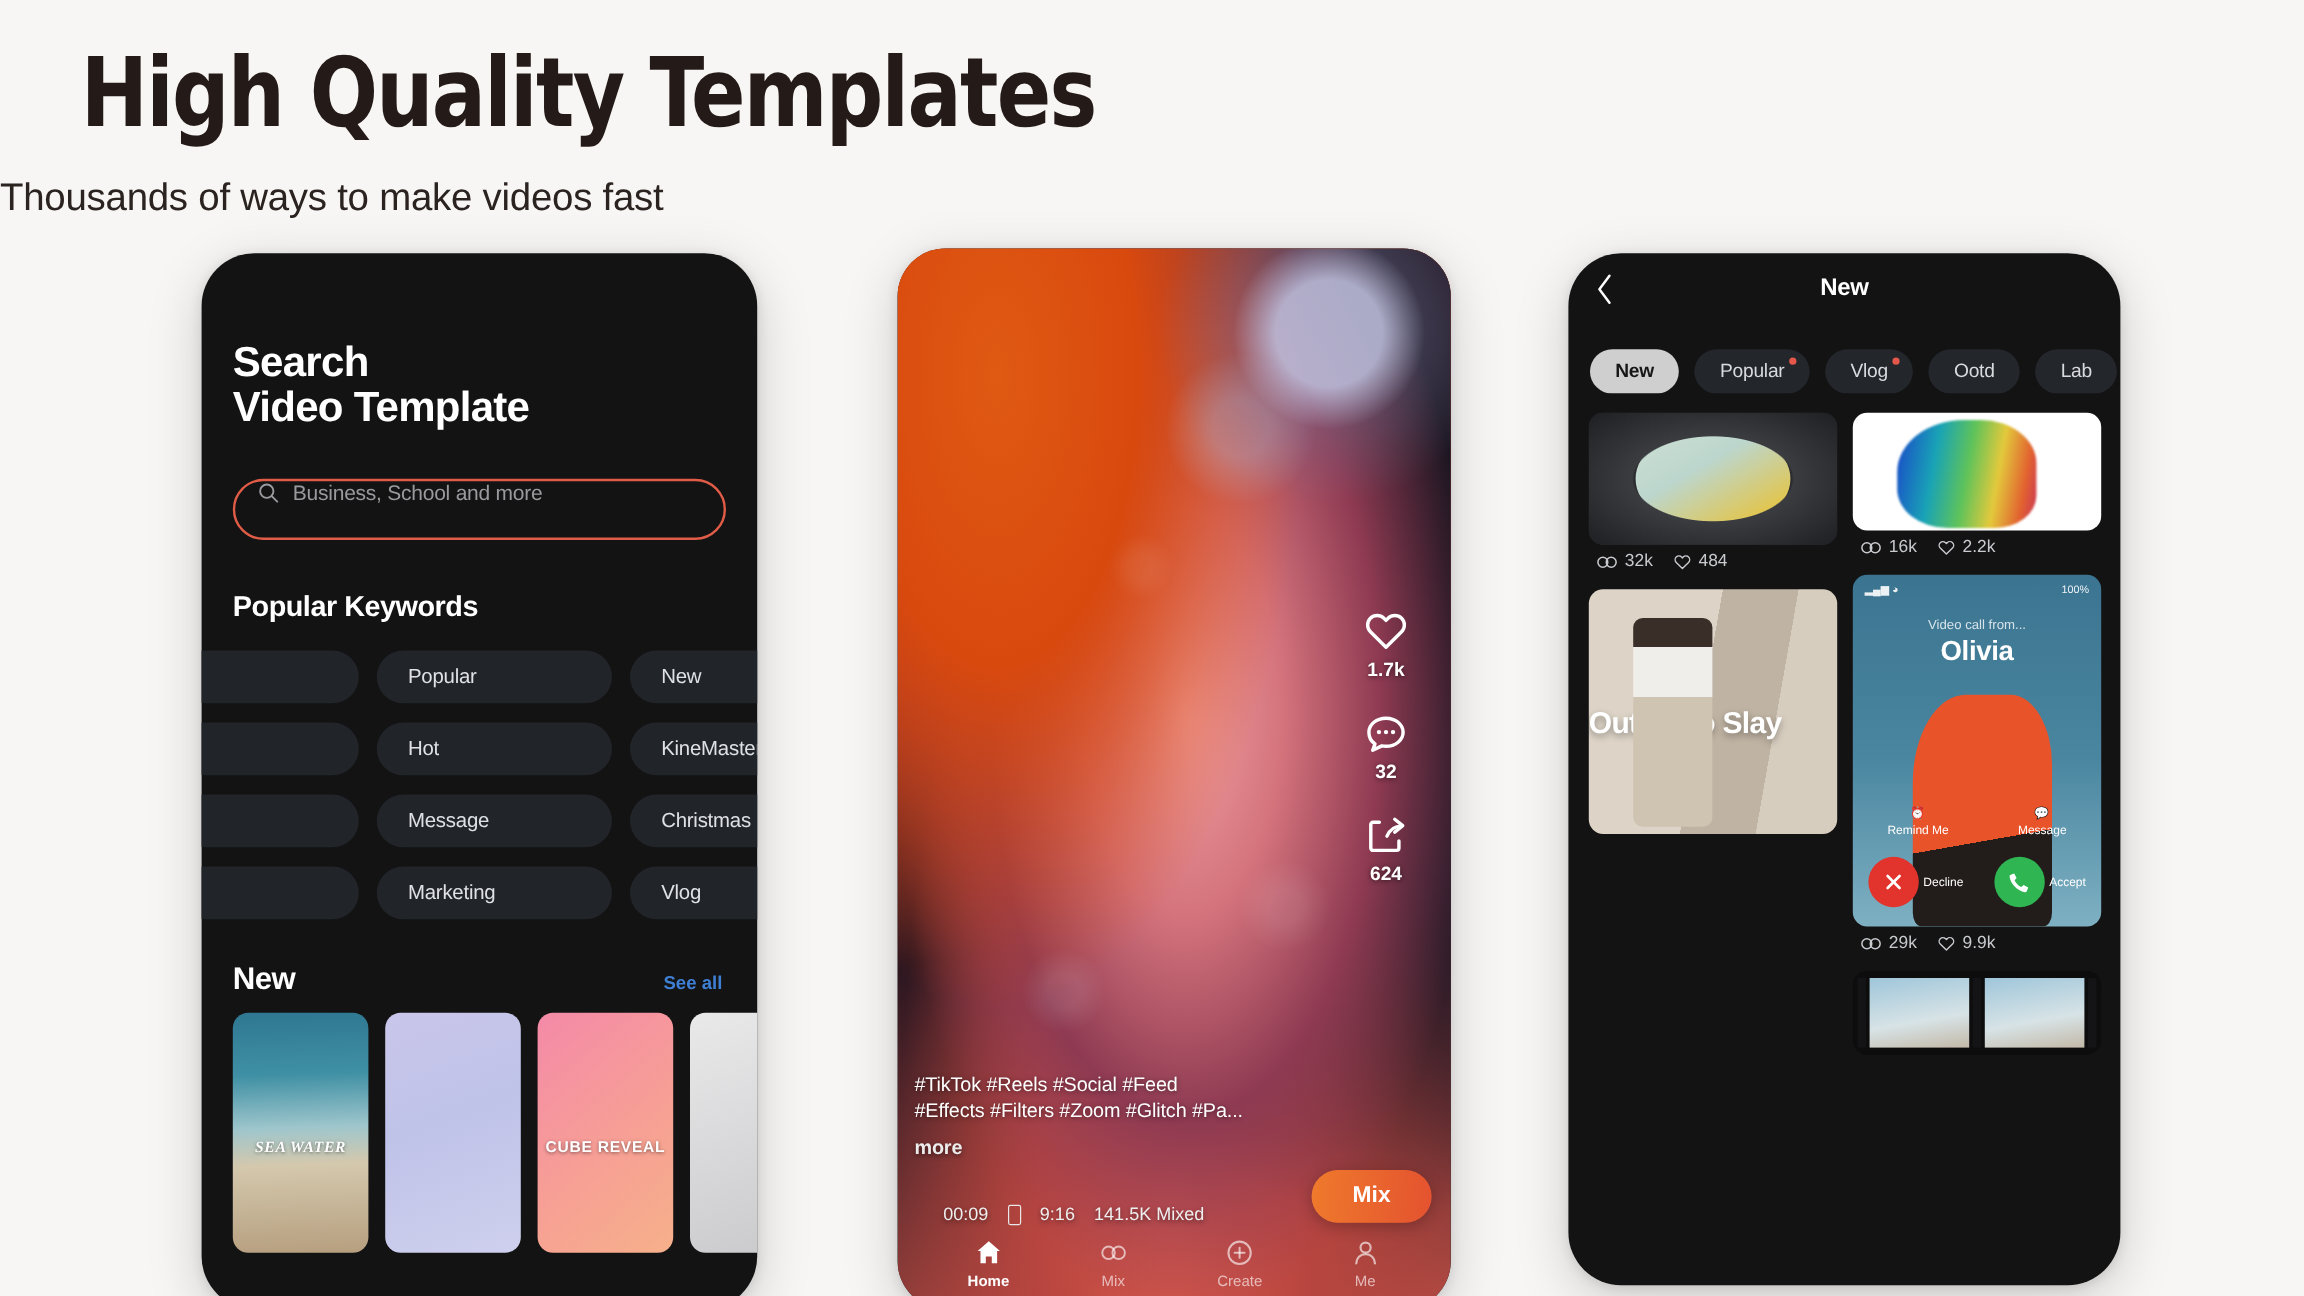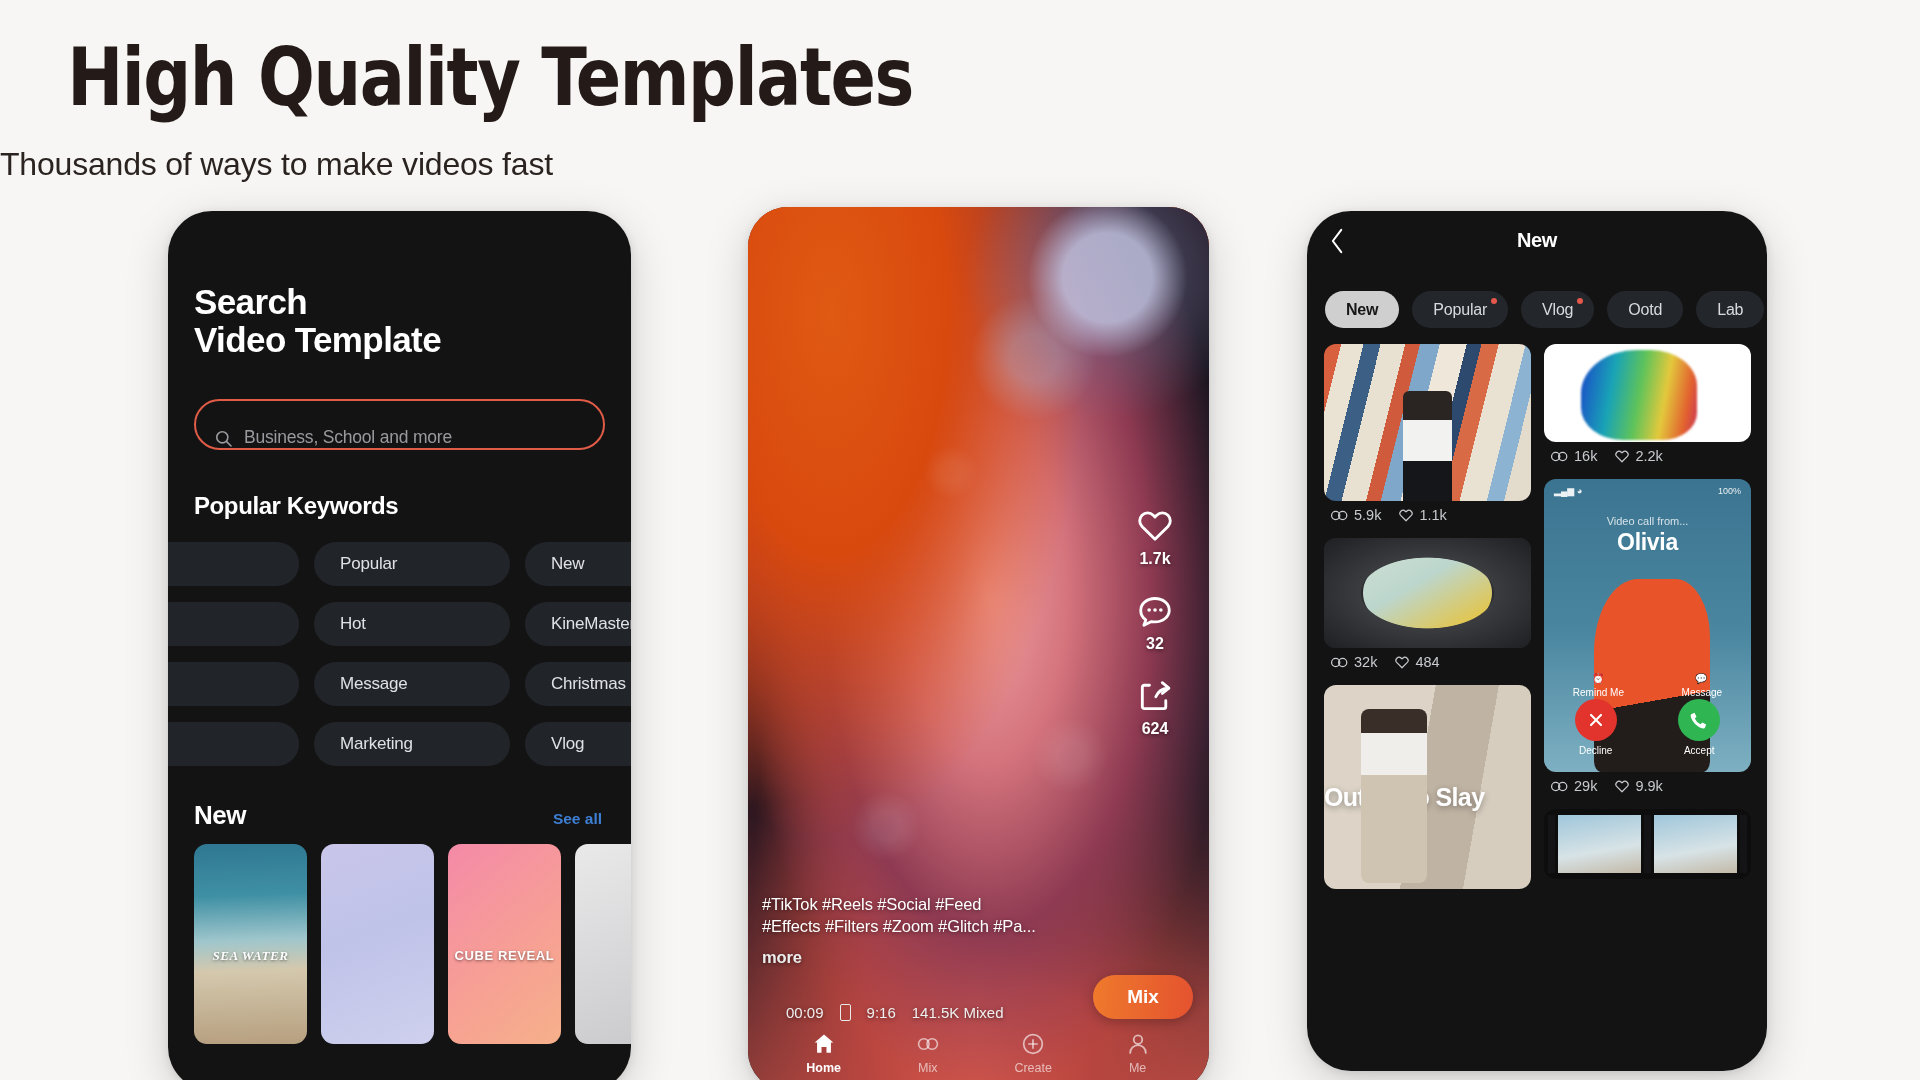--- a/index.html
+++ b/index.html
@@ -34,21 +34,21 @@
   #phone-right  { left:1307px;top:0px;  width:460px; height:860px; }
 
   
   .p1-body { padding:0 13px; color:#fff; }
   .p1-heading {
     margin-top:72px; padding-left:13px;
     font-size:35px; font-weight:bold; line-height:1.09; letter-spacing:-0.6px;
   }
   .search-box {
     margin:40px 13px 0 13px; height:51px; border-radius:26px;
-    border:2.3px solid #e05c47; display:flex; align-items:flex-end;
+    border:2.3px solid #e05c47; display:flex; align-items:flex-start;
     padding:0 18px; gap:11px; background:#131314;
   }
   .search-box .ph { color:#9a9a9e; font-size:17.5px; letter-spacing:-0.2px; }
   .sec-title { margin:42px 0 0 13px; font-size:24px; font-weight:bold; letter-spacing:-0.4px; }
 
   .chip-grid { margin-top:22px; display:flex; flex-direction:column; gap:16px; }
   .chip-row { display:flex; gap:15px; margin-left:-32px; }
   .chip {
     background:#212429; border-radius:22px; height:44px;
     display:flex; align-items:center; padding:0 0 0 26px;
@@ -187,21 +187,21 @@
   .call-name { position:absolute; top:50px; left:0; right:0; text-align:center;
     color:#fff; font-size:23px; font-weight:bold; letter-spacing:-0.3px; }
   .call-figure { position:absolute; left:24%; top:34%; width:56%; height:66%;
     background:linear-gradient(170deg,#e8532a 0 62%, #221c1a 62% 100%);
     border-radius:38% 30% 6% 6%; }
   .call-row-top { position:absolute; bottom:74px; left:0; right:0;
     display:flex; justify-content:space-around; color:#fff; font-size:10px; }
   .call-row-top > div { display:flex; flex-direction:column; align-items:center; gap:3px; }
   .call-row-bot { position:absolute; bottom:16px; left:0; right:0;
     display:flex; justify-content:space-around; color:#fff; font-size:10px; }
-  .call-row-bot > div { display:flex; flex-direction:column; align-items:center; gap:4px; }
+  .call-row-bot > div { display:flex; flex-direction:row; align-items:center; gap:4px; }
   .cbtn { width:42px; height:42px; border-radius:50%;
     display:flex; align-items:center; justify-content:center; }
   .cbtn.red { background:#e2332c; } .cbtn.green { background:#2fb552; }
   .img-film { height:70px; background:#0d0d0e; position:relative; overflow:hidden;
     display:flex; gap:3px; padding:0 4px; align-items:center; }
   .film-frame { flex:1; height:58px; background:linear-gradient(170deg,#9fc6da,#d7e3e6 60%,#c3b9a8); }
   .film-frame.dark { background:#141416; flex:0 0 7px; }
 </style>
 </head>
 <body>
@@ -377,38 +377,20 @@
         <span>Ootd</span>
       </div>
       <div class="tab">
         <span>Lab</span>
       </div>
     </div>
 
     <div class="grid">
 
       <div class="col">
-        <div class="card">
-          <div class="card-img img-mural"></div>
-          <div class="card-stats">
-            <span class="stat">
-              <svg width="19" height="13" viewBox="0 0 30 20" fill="none" stroke="#c8cace" stroke-width="2">
-                <circle cx="9" cy="10" r="6.5"></circle>
-                  <circle cx="20" cy="10" r="6.5"></circle>
-              </svg>
-              <span>5.9k</span>
-            </span>
-            <span class="stat">
-              <svg width="16" height="15" viewBox="0 0 24 24" fill="none" stroke="#c8cace" stroke-width="1.9">
-                <path d="M12 20.4 3.8 12.3a5 5 0 0 1 7.1-7.1l1.1 1.1 1.1-1.1a5 5 0 1 1 7.1 7.1z" stroke-linejoin="round"></path>
-              </svg>
-              <span>1.1k</span>
-            </span>
-          </div>
-        </div>
 
         <div class="card">
           <div class="card-img img-lens"></div>
           <div class="card-stats">
             <span class="stat">
               <svg width="19" height="13" viewBox="0 0 30 20" fill="none" stroke="#c8cace" stroke-width="2">
                 <circle cx="9" cy="10" r="6.5"></circle>
                   <circle cx="20" cy="10" r="6.5"></circle>
               </svg>
               <span>32k</span>

